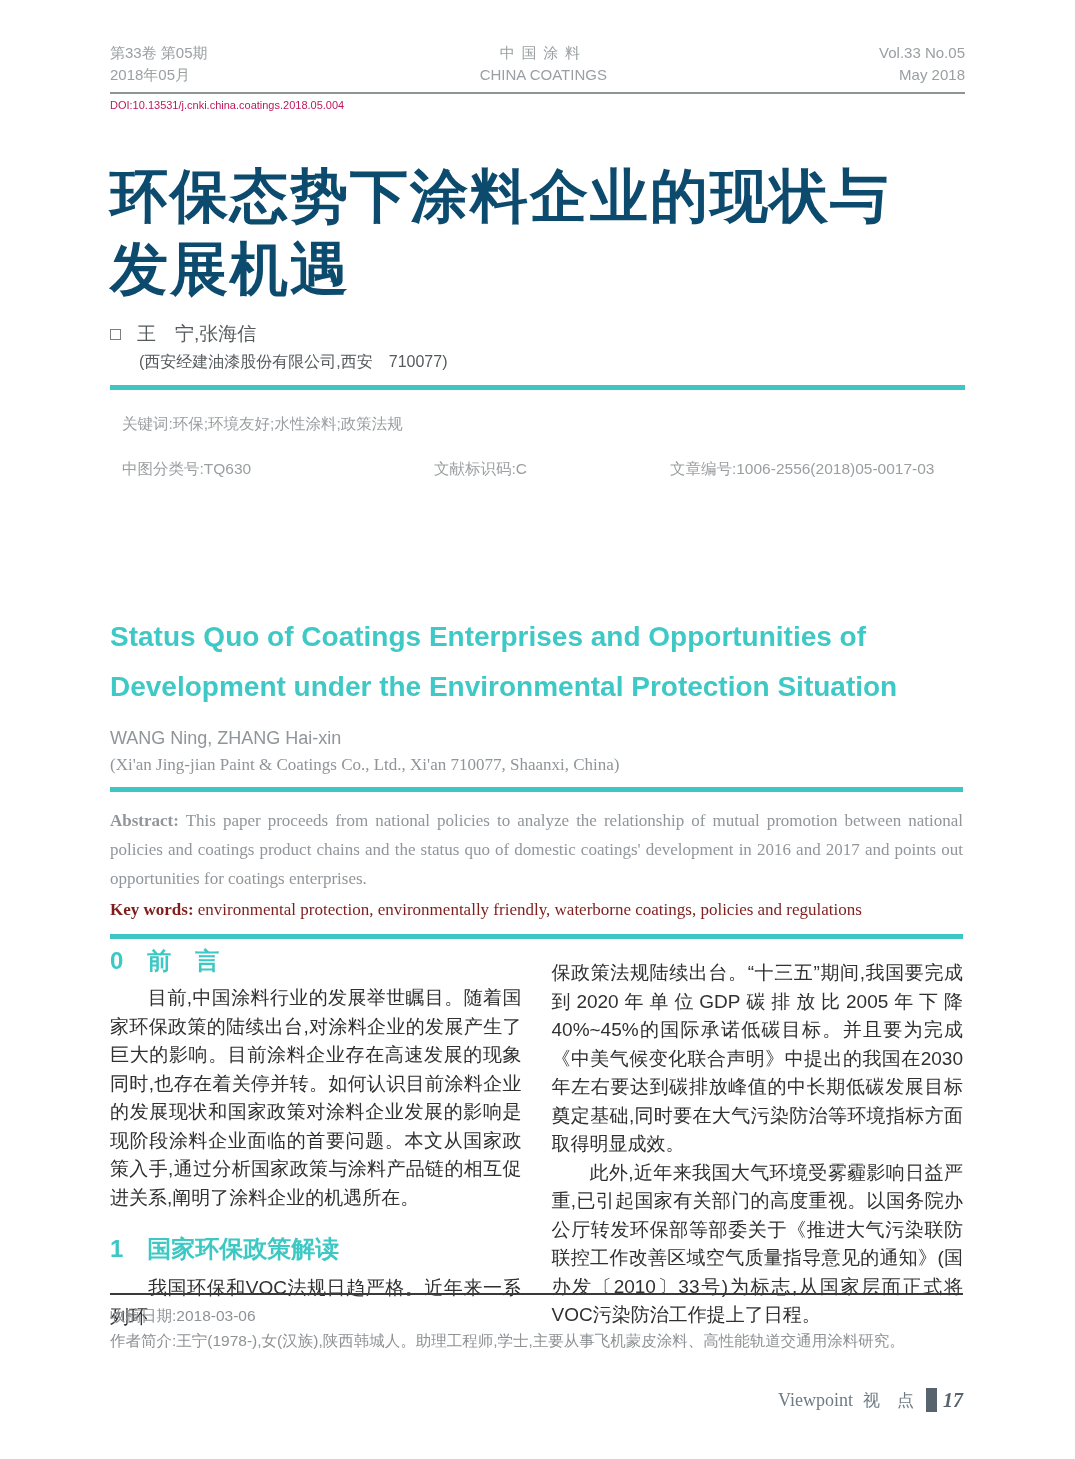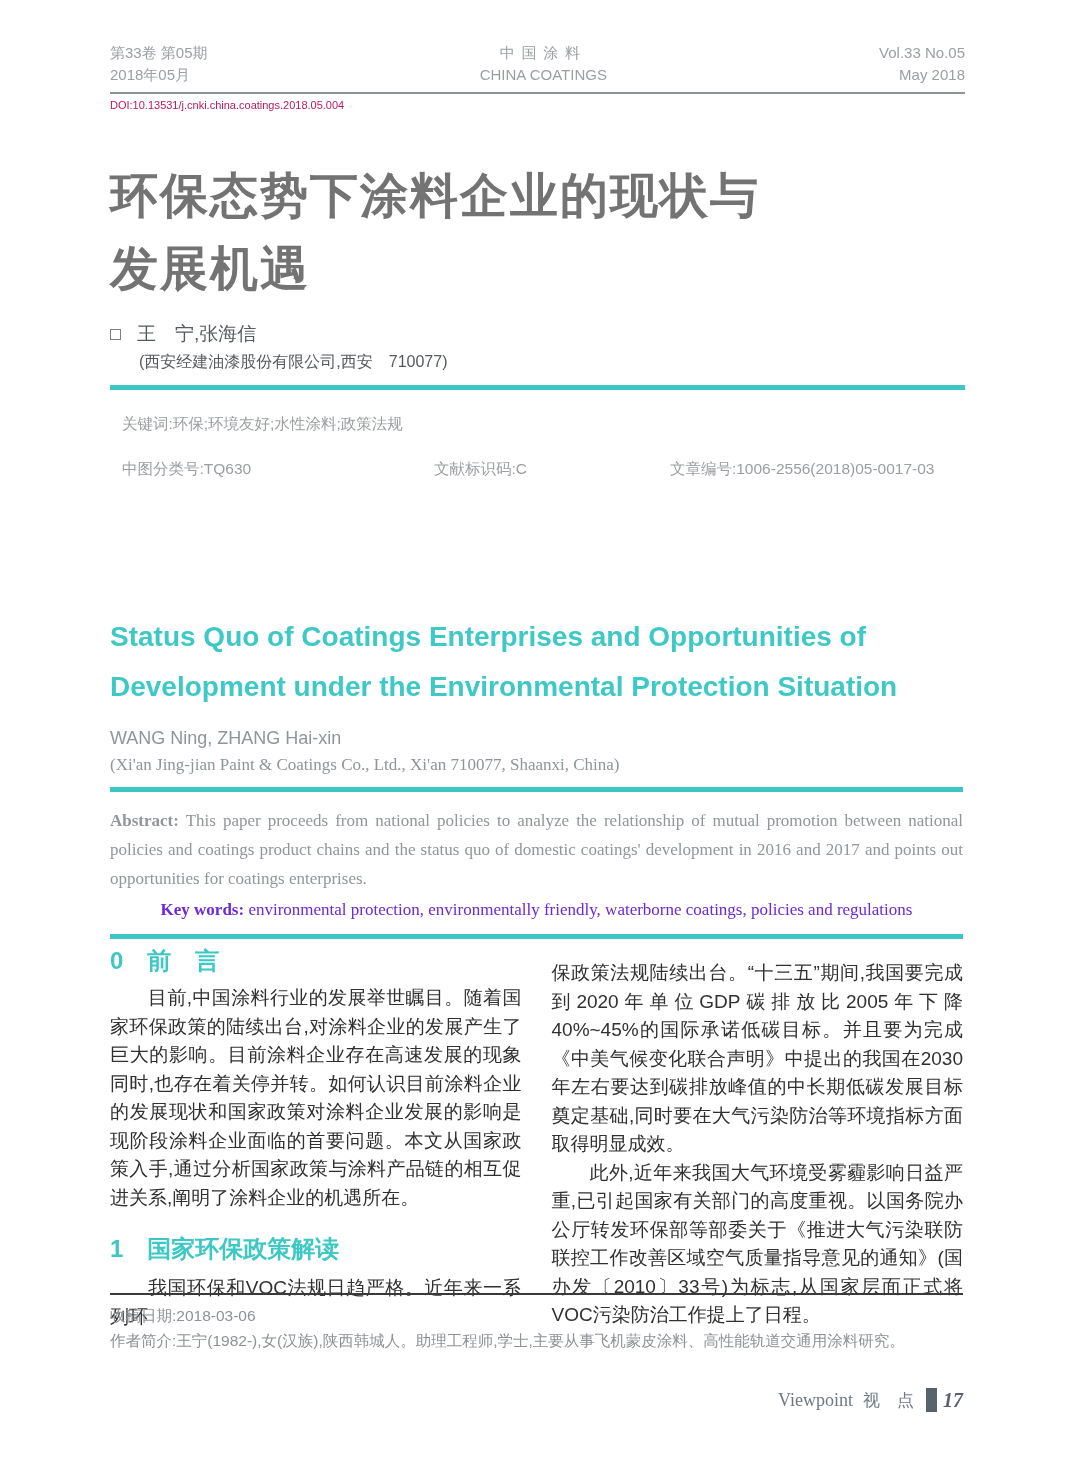--- a/index.html
+++ b/index.html
@@ -27,23 +27,23 @@
     border-bottom: 2px solid #8e9496;
   }
   .jheader .col-center { text-align: center; }
   .jheader .col-right  { text-align: right; }
   .jheader .cn-name { letter-spacing: 0.45em; }
   .doi { margin-top: 5px; font-size: 11px; color: #be185d; }
 
   
   .cn-title {
     margin-top: 48px;
-    font-size: 48px;
+    font-size: 58px;
     font-weight: bold;
-    color: #737373;
+    color: #0c4a6e;
     line-height: 73px;
     letter-spacing: 2px;
     white-space: pre-line;
   }
   .authors-row {
     margin-top: 16px;
     display: flex;
     align-items: center;
     color: #555a5c;
     font-size: 19px;
@@ -96,25 +96,24 @@
     margin-top: 14px;
     color: #90969a;
     font-size: 17px;
     line-height: 29px;
     text-align: justify;
     font-family: "Liberation Serif", serif;
   }
   .en-abstract b, .en-keywords b { font-weight: bold; }
   .en-keywords {
     margin-top: 2px;
-    color: #6d28d9;
+    color: #7f1d1d;
     font-size: 17px;
     line-height: 29px;
     font-family: "Liberation Serif", serif;
-    text-align: center;
   }
   .en-block .rule-teal { margin-top: 10px; }
   .rule-teal.mid { margin-top: 12px; margin-bottom: 12px; }
 
   
   .body-cols {
     position: absolute;
     top: 946px;
     left: 110px;
     right: 112px;
@@ -223,21 +222,21 @@
       <p class="para indent">我国环保和VOC法规日趋严格。近年来一系列环</p>
     </div>
     <div class="bcol right">
       <p class="para">保政策法规陆续出台。“十三五”期间,我国要完成到2020年单位GDP碳排放比2005年下降40%~45%的国际承诺低碳目标。并且要为完成《中美气候变化联合声明》中提出的我国在2030年左右要达到碳排放峰值的中长期低碳发展目标奠定基础,同时要在大气污染防治等环境指标方面取得明显成效。</p>
       <p class="para indent">此外,近年来我国大气环境受雾霾影响日益严重,已引起国家有关部门的高度重视。以国务院办公厅转发环保部等部委关于《推进大气污染联防联控工作改善区域空气质量指导意见的通知》(国办发〔2010〕33号)为标志,从国家层面正式将VOC污染防治工作提上了日程。</p>
     </div>
   </div>
 
   <div class="footnote">
     <div>收稿日期:2018-03-06</div>
-    <div>作者简介:王宁(1982-),女(汉族),陕西韩城人。助理工程师,学士,主要从事飞机蒙皮涂料、高性能轨道交通用涂料研究。</div>
+    <div>作者简介:王宁(1978-),女(汉族),陕西韩城人。助理工程师,学士,主要从事飞机蒙皮涂料、高性能轨道交通用涂料研究。</div>
   </div>
 
   <div class="page-footer">
     <span class="pf-en">Viewpoint</span>
     <span class="pf-cn">视　点</span>
     <span class="pf-bar"></span>
     <span class="pf-num">17</span>
   </div>
 </div>
 

